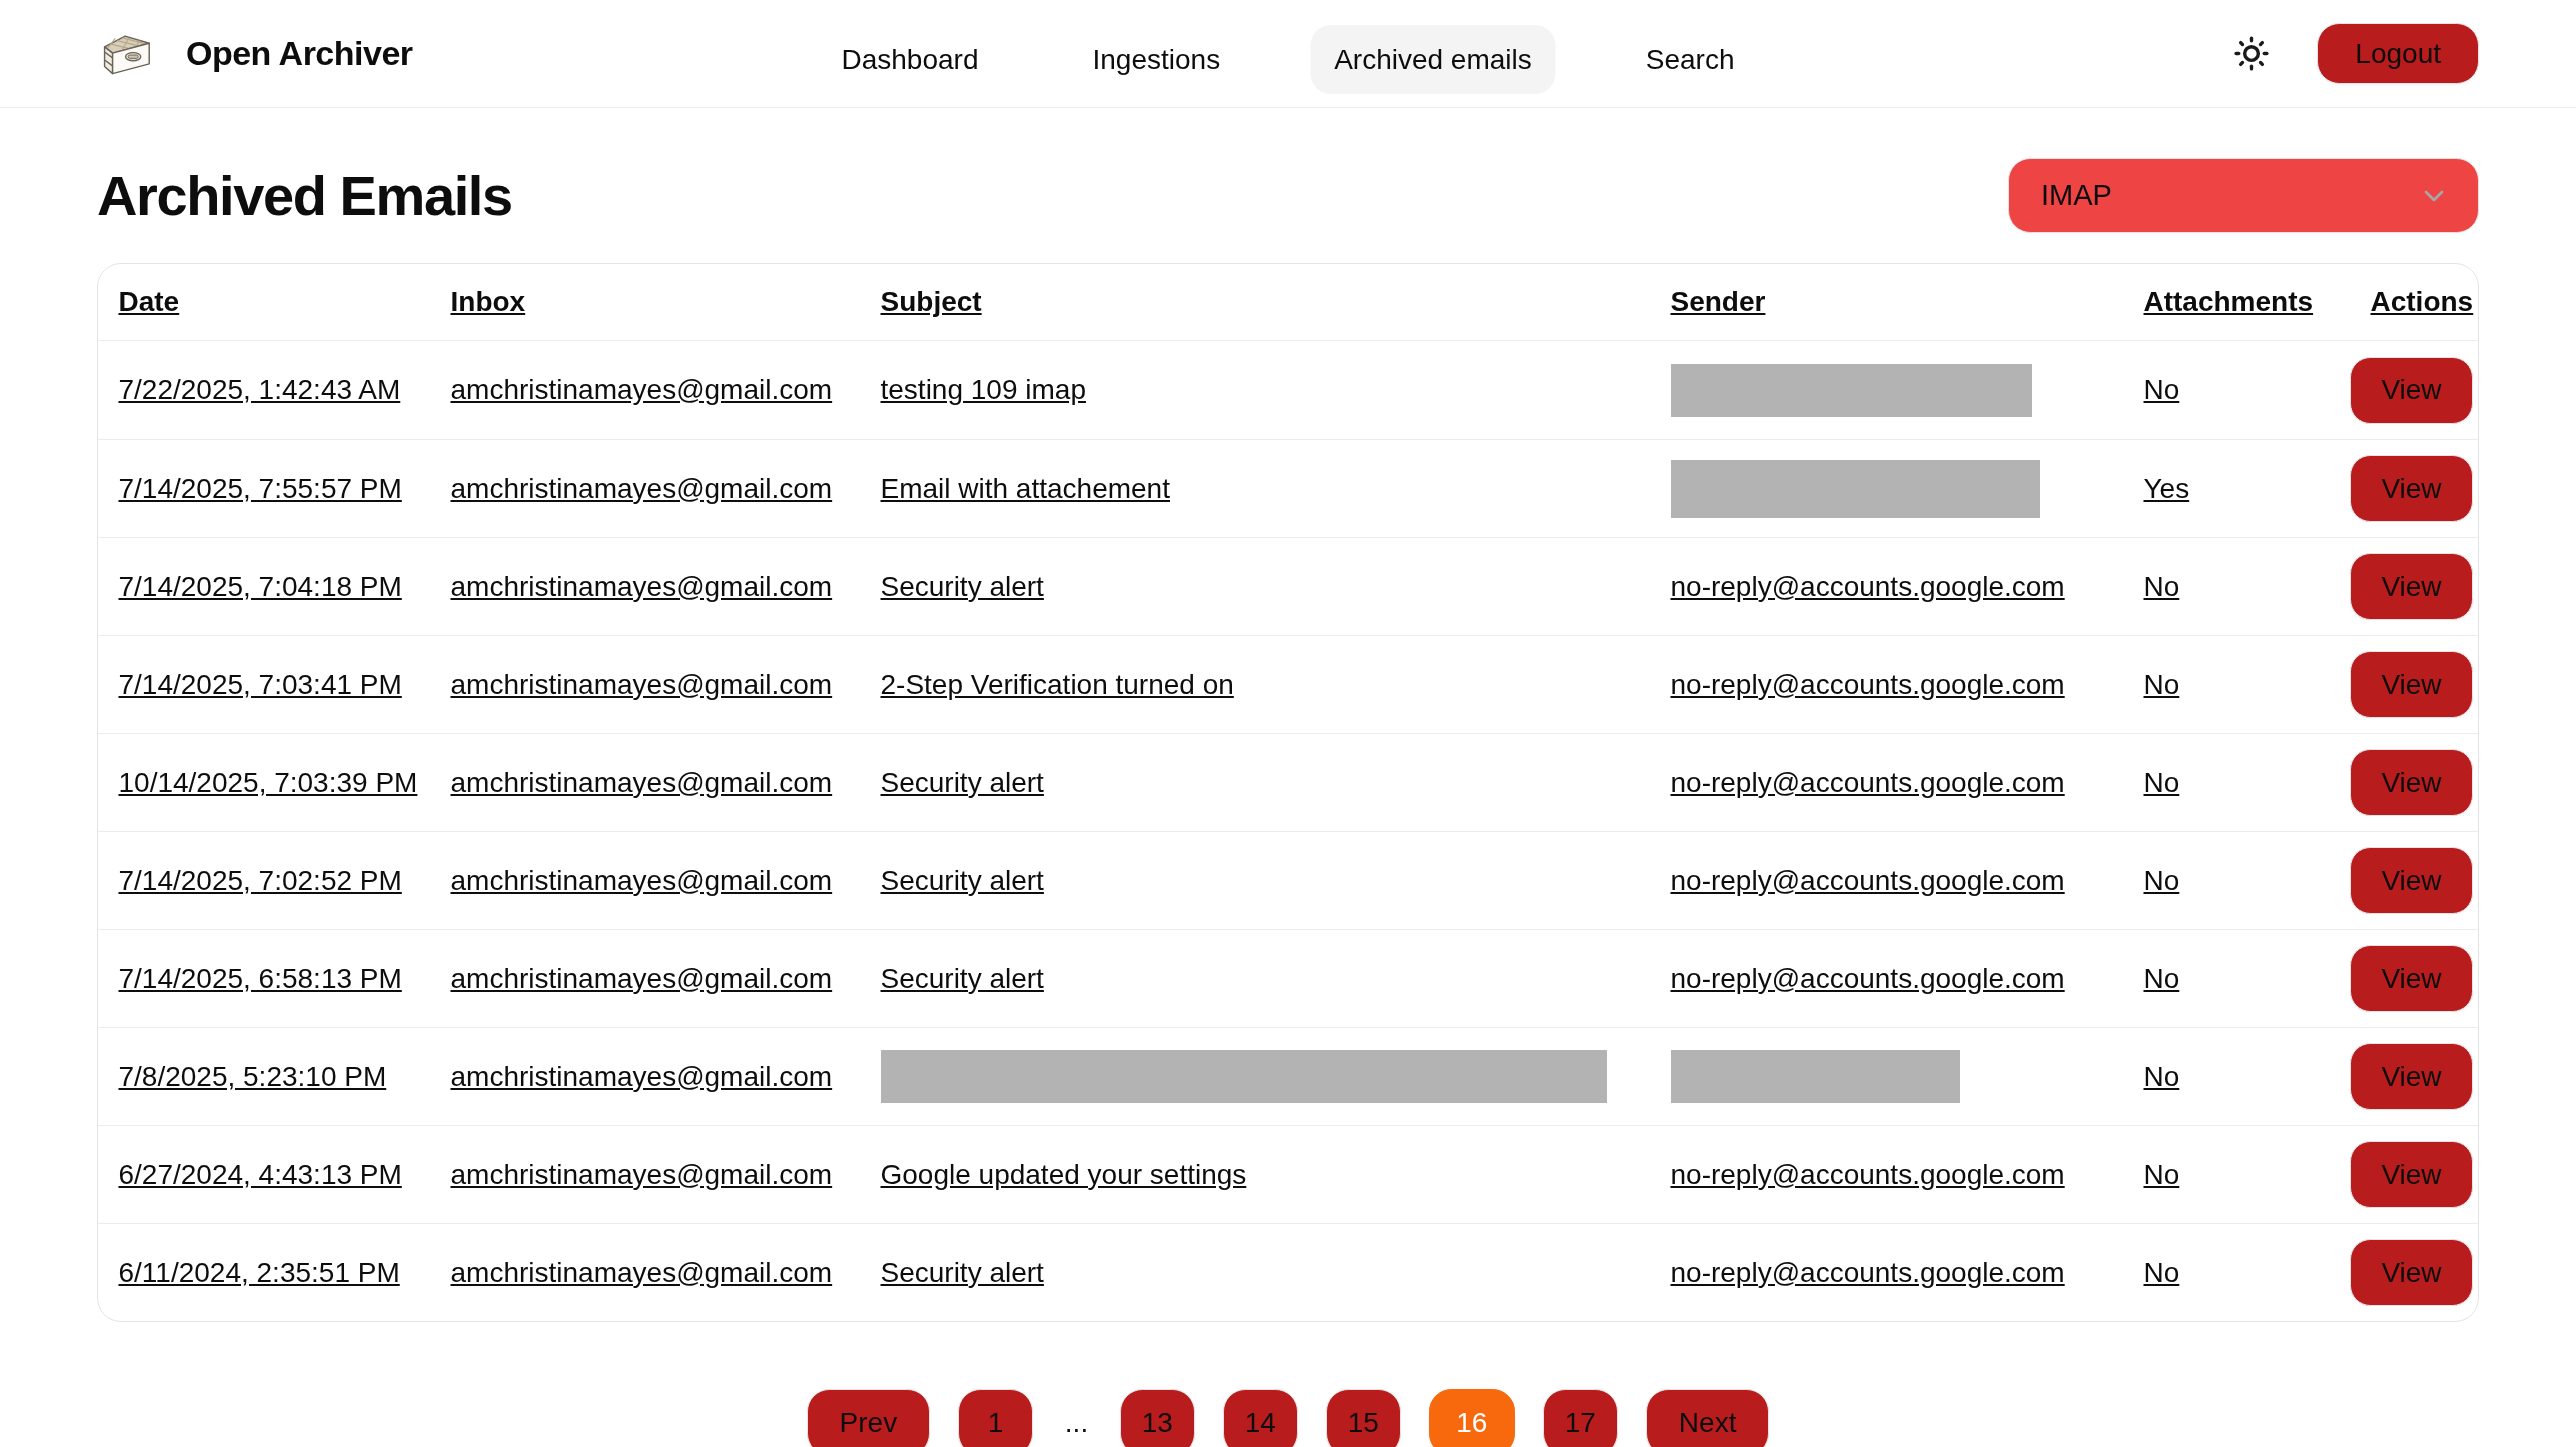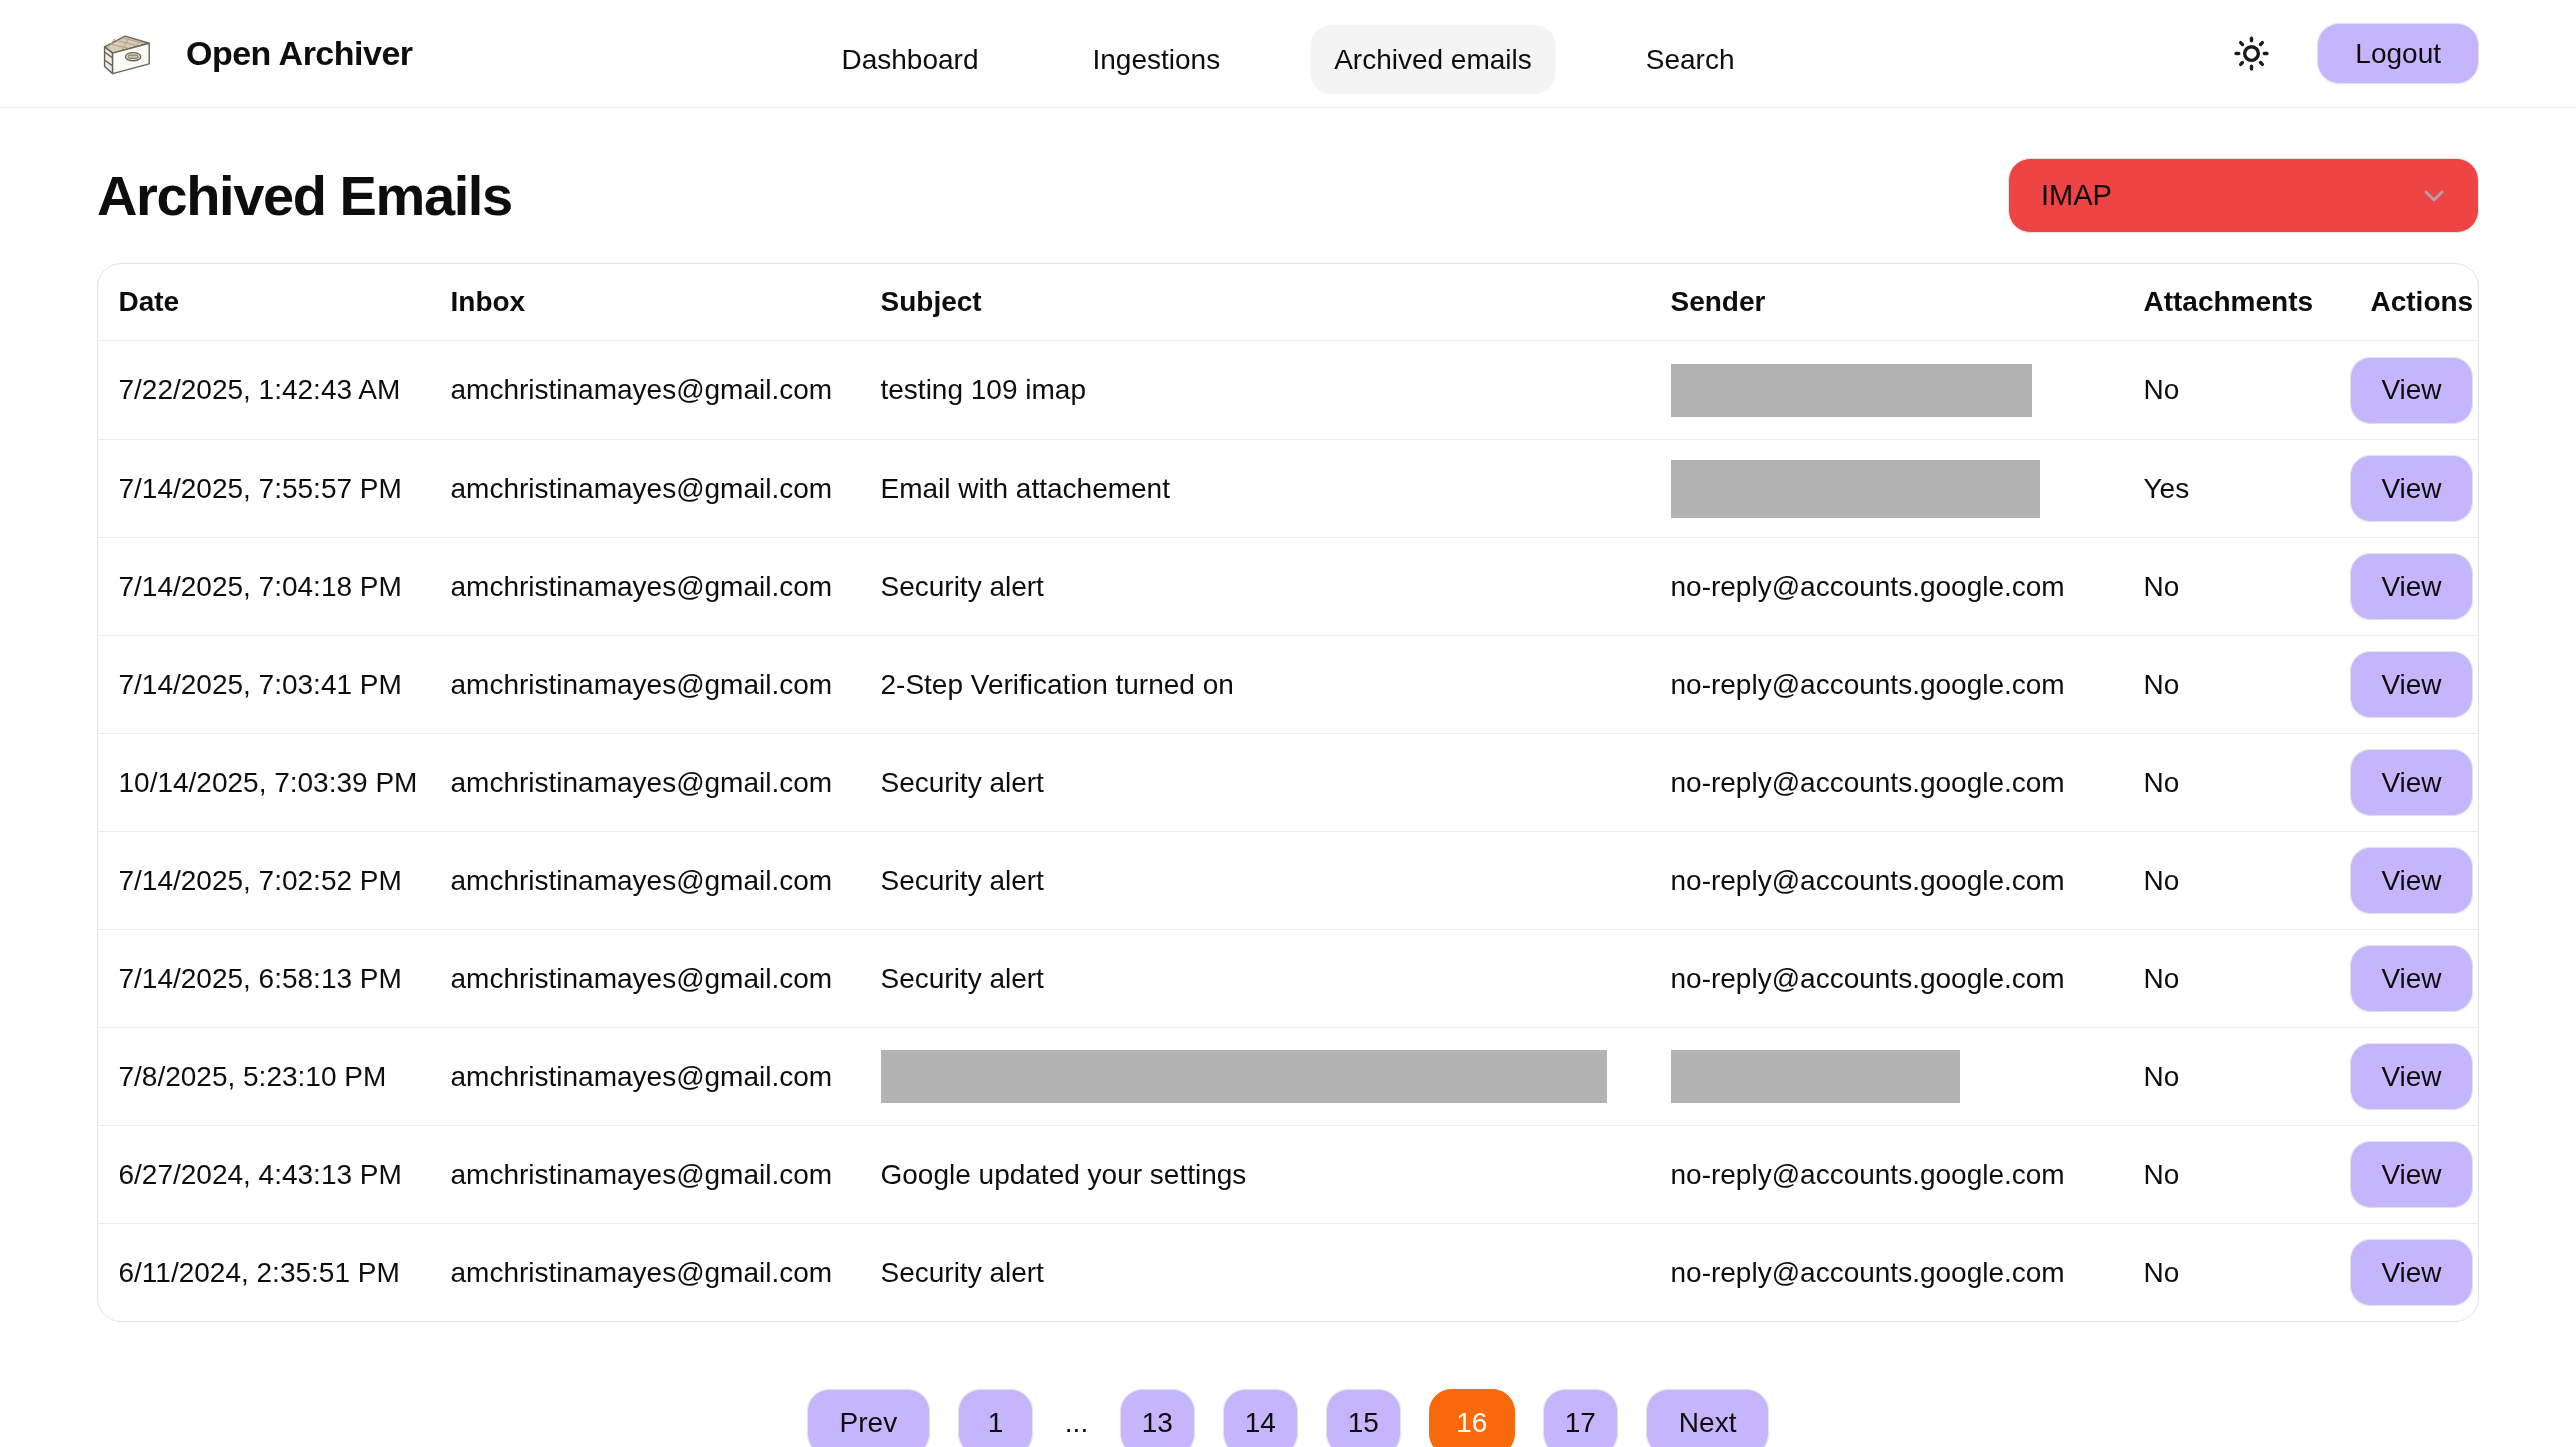--- a/index.html
+++ b/index.html
@@ -27,21 +27,21 @@
   }
   .nav-item {
     font-size: 28px; color:#0d0d0d; background:none; border:none;
     font-family:inherit; cursor:pointer; padding: 18.6px 24px; border-radius: 20.5px;
     white-space: nowrap;
   }
   .nav-item.active { background:#f4f4f5; }
   .nav-right { display:flex; align-items:center; gap:45px; }
   .icon-btn { background:none; border:none; cursor:pointer; display:flex; align-items:center; }
   .btn {
-    background:#c4b5fd; border:0.9px solid #e4e4e7; border-radius: 22.4px;
+    background:#b91c1c; border:0.9px solid #e4e4e7; border-radius: 22.4px;
     font-family:inherit; font-size:28px; color:#0d0d0d; cursor:pointer;
     box-shadow: 0 0.9px 2.8px rgba(0,0,0,0.05);
   }
   .logout-btn { height: 61px; padding: 0 37px; }
 
   
   .page-head {
     margin: 50px 97px 0 97px;
     display:flex; align-items:center; justify-content:space-between;
   }
@@ -56,20 +56,21 @@
   
   .table {
     margin: 30px 97px 0 97px;
     border: 0.9px solid #e4e4e7; border-radius: 24px;
     overflow: hidden;
   }
   .tr {
     display: grid;
     grid-template-columns: 332px 430px 790px 473px 227px 130px;
     align-items: center;
+    text-decoration: underline;
   }
   .thead .tr { height: 76px; }
   .thead { border-bottom: 0.9px solid #ececec; }
   .th { font-size: 28px; font-weight: 600; padding-left: 20.5px; white-space:nowrap; }
   .rows .tr { height: 98px; }
   .rows .tr + .tr { border-top: 0.9px solid #ececec; }
   .td { font-size: 28px; padding-left: 20.5px; white-space: nowrap; overflow:hidden; }
   .td-actions { padding-left: 0; }
   .view-btn { width: 123px; height: 67px; border-radius: 20.5px; }
   .redaction { background: var(--redaction, #b3b3b3); height: 53px; width: 361px; }

